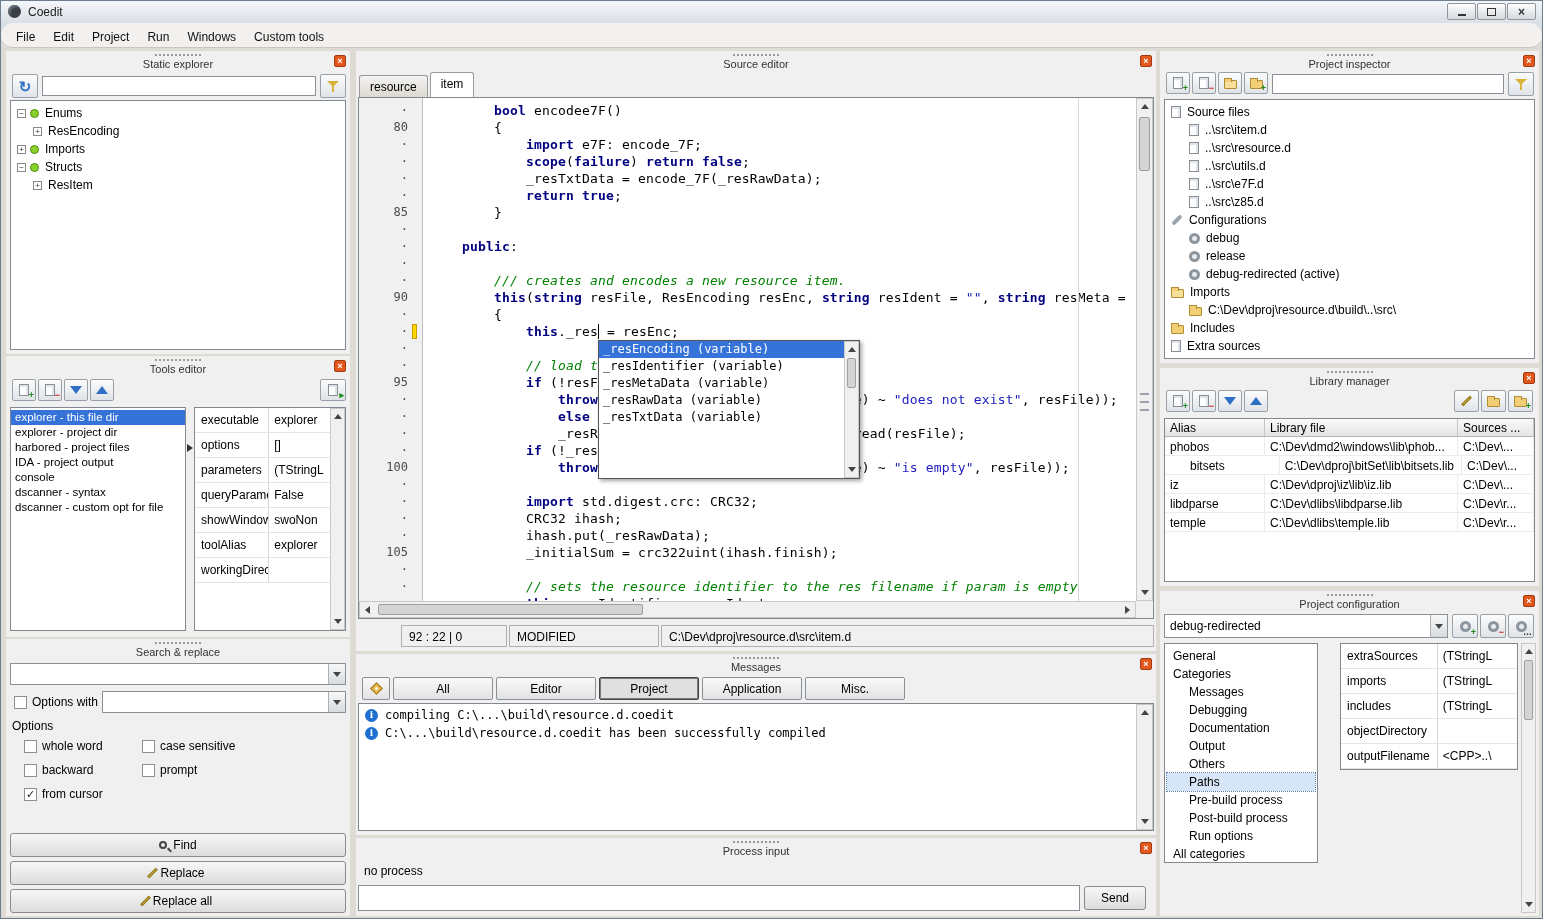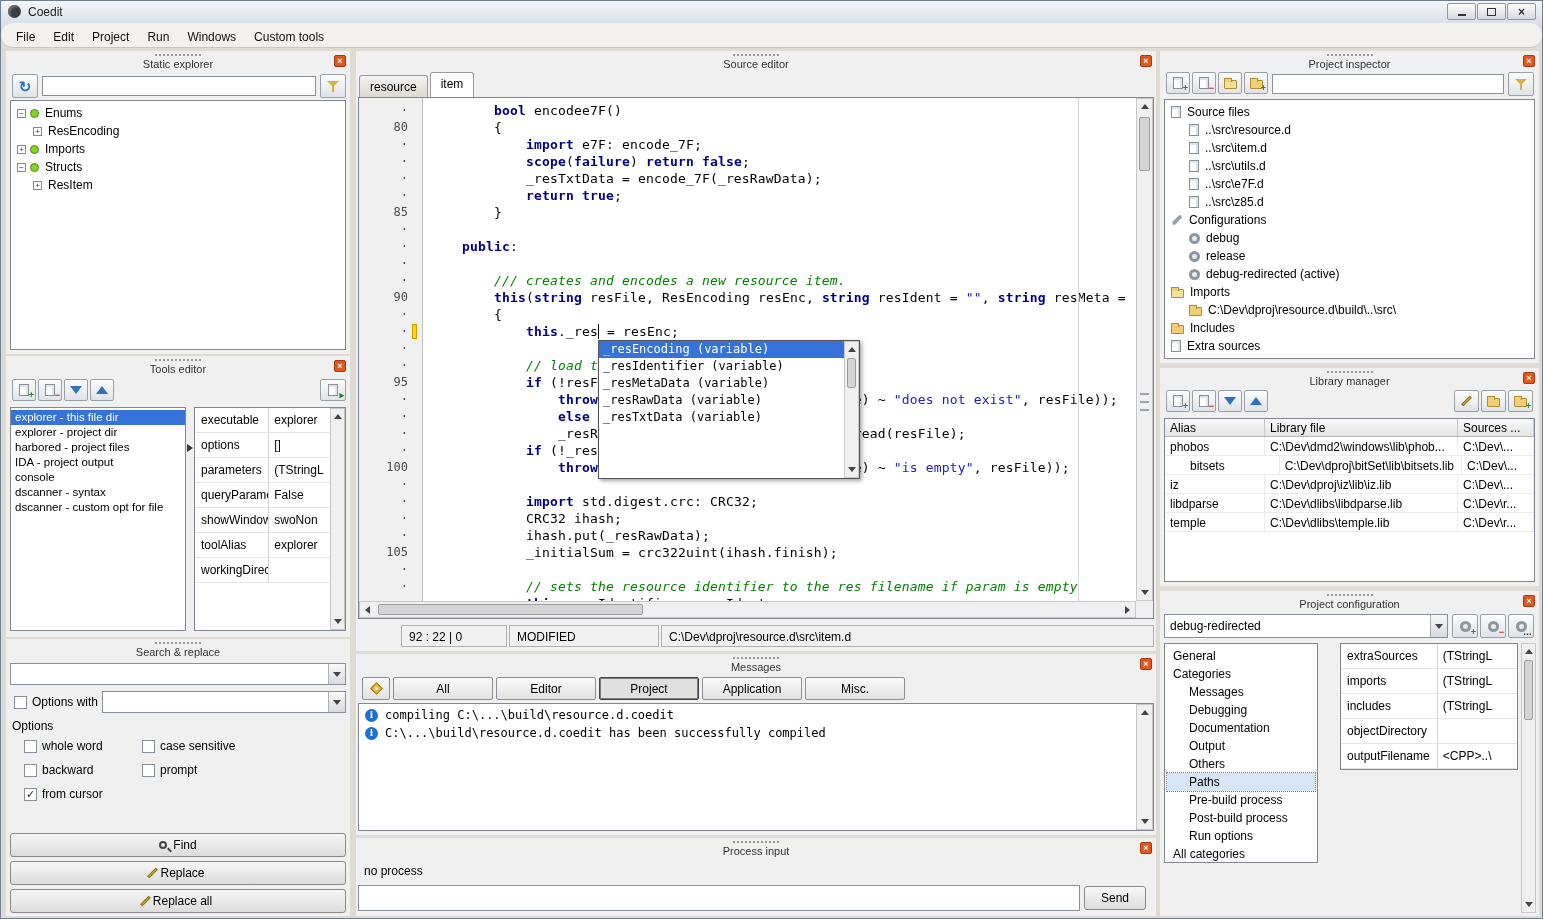--- a/index.html
+++ b/index.html
@@ -505,25 +505,25 @@
     <span class="tbtn" style="left:348px;top:21px;width:26px;height:24px;">
         <span class="ic ic-funnel"></span>
       </span>
     <div class="wbox" style="left:4px;top:48px;width:371px;height:260px;padding:3px 0;" id="insp-tree">
         <div class="tree-row" style="padding-left: 6px;">
           <span class="ic ic-page"></span>
           <span class="tree-label">Source files</span>
         </div>
         <div class="tree-row" style="padding-left: 24px;">
           <span class="ic ic-page"></span>
+          <span class="tree-label">..\src\item.d</span>
+        </div>
+        <div class="tree-row" style="padding-left: 24px;">
+          <span class="ic ic-page"></span>
           <span class="tree-label">..\src\resource.d</span>
-        </div>
-        <div class="tree-row" style="padding-left: 24px;">
-          <span class="ic ic-page"></span>
-          <span class="tree-label">..\src\item.d</span>
         </div>
         <div class="tree-row" style="padding-left: 24px;">
           <span class="ic ic-page"></span>
           <span class="tree-label">..\src\utils.d</span>
         </div>
         <div class="tree-row" style="padding-left: 24px;">
           <span class="ic ic-page"></span>
           <span class="tree-label">..\src\e7F.d</span>
         </div>
         <div class="tree-row" style="padding-left: 24px;">

